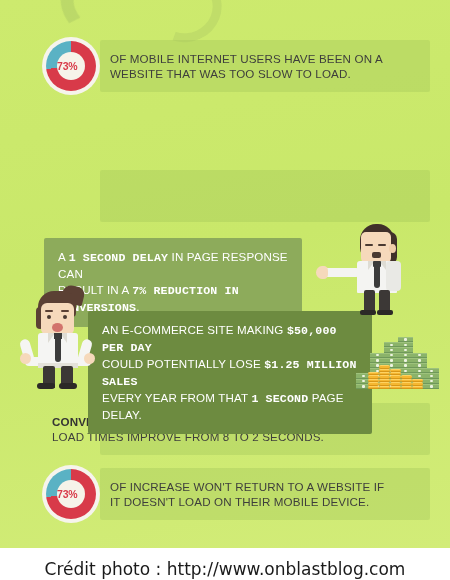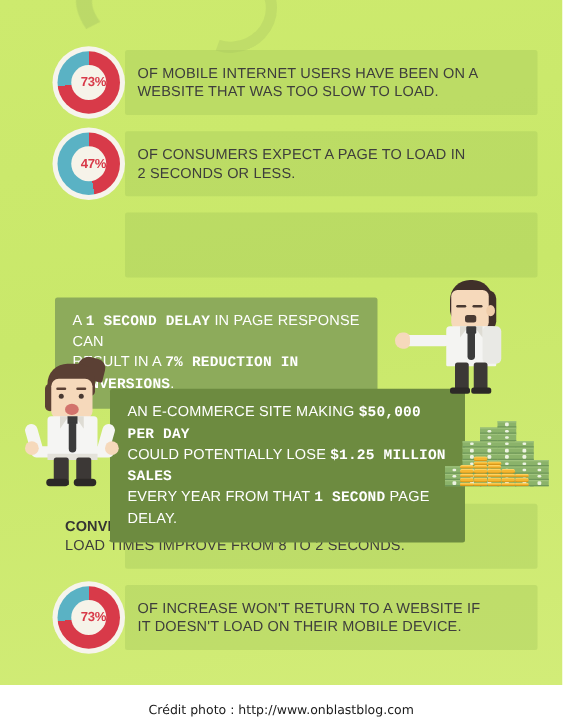--- a/index.html
+++ b/index.html
@@ -102,21 +102,21 @@
     border-radius: 50%;
   }
   .donut-hole {
     position: absolute;
     left: 15px; top: 15px;
     width: 28px; height: 28px;
     border-radius: 50%;
     background: #f6f3e9;
     display: flex;
     align-items: center;
-    justify-content: flex-end;
+    justify-content: flex-start;
   }
   .donut-pct {
     font-size: 10.5px;
     font-weight: bold;
     color: #d83a49;
     letter-spacing: -0.2px;
   }
 
   .stat-text {
     position: relative;
@@ -359,21 +359,21 @@
     position: absolute;
     left: 0; top: 548px;
     width: 450px; height: 32px;
     display: flex;
     align-items: center;
     justify-content: center;
     background: #ffffff;
   }
   .footer-text {
     font-family: "DejaVu Sans", sans-serif;
-    font-size: 10px;
+    font-size: 17px;
     color: #1a1a1a;
     padding-top: 9px;
   }
 </style>
 </head>
 <body>
 
 <div id="root">
 
   <div class="poster">
@@ -387,32 +387,20 @@
         <div class="donut-ring"></div>
         <div class="donut-arc" id="arc0" style="background: conic-gradient(rgb(216, 58, 73) 0deg, rgb(216, 58, 73) 262.8deg, rgb(90, 178, 196) 262.8deg, rgb(90, 178, 196) 360deg);"></div>
         <div class="donut-hole">
           <span class="donut-pct">73%</span>
         </div>
       </div>
       <div class="stat-text">OF MOBILE INTERNET USERS HAVE BEEN ON A
 WEBSITE THAT WAS TOO SLOW TO LOAD.</div>
     </div>
 
-    <div class="stat-row" style="top:102px">
-      <div class="stat-band"></div>
-      <div class="donut-wrap">
-        <div class="donut-ring"></div>
-        <div class="donut-arc" id="arc1" style="background: conic-gradient(rgb(216, 58, 73) 0deg, rgb(216, 58, 73) 169.2deg, rgb(90, 178, 196) 169.2deg, rgb(90, 178, 196) 360deg);"></div>
-        <div class="donut-hole">
-          <span class="donut-pct">47%</span>
-        </div>
-      </div>
-      <div class="stat-text">OF CONSUMERS EXPECT A PAGE TO LOAD IN
-2 SECONDS OR LESS.</div>
-    </div>
 
     <div class="stat-row" style="top:167px">
       <div class="stat-band"></div>
     </div>
 
     <div class="banner banner-1">A <b>1 SECOND DELAY</b> IN PAGE RESPONSE CAN
 RESULT IN A <b>7% REDUCTION IN CONVERSIONS</b>.</div>
 
     <div class="char man-r">
       <div class="arm"></div>

